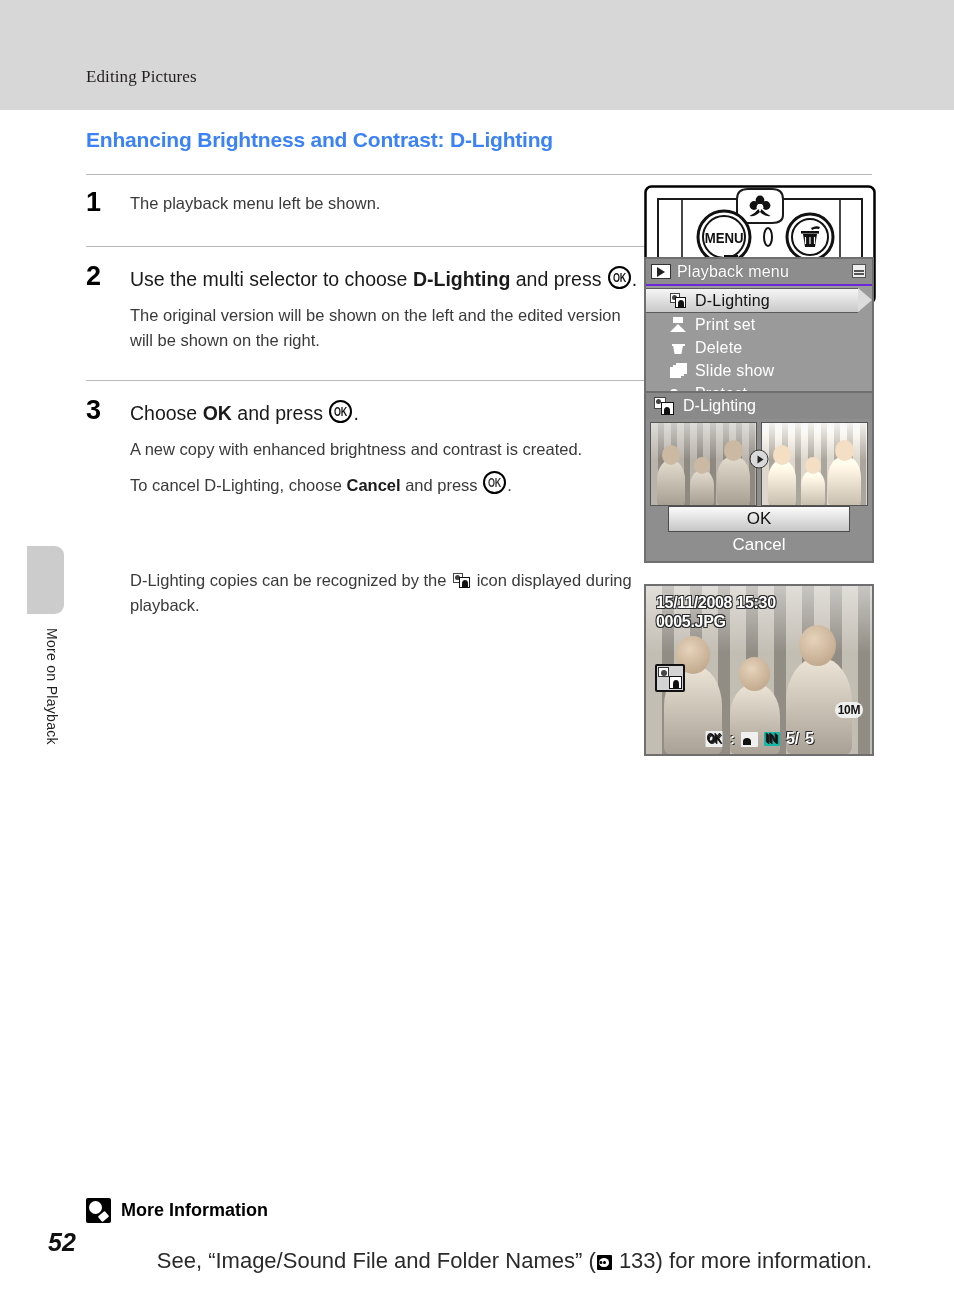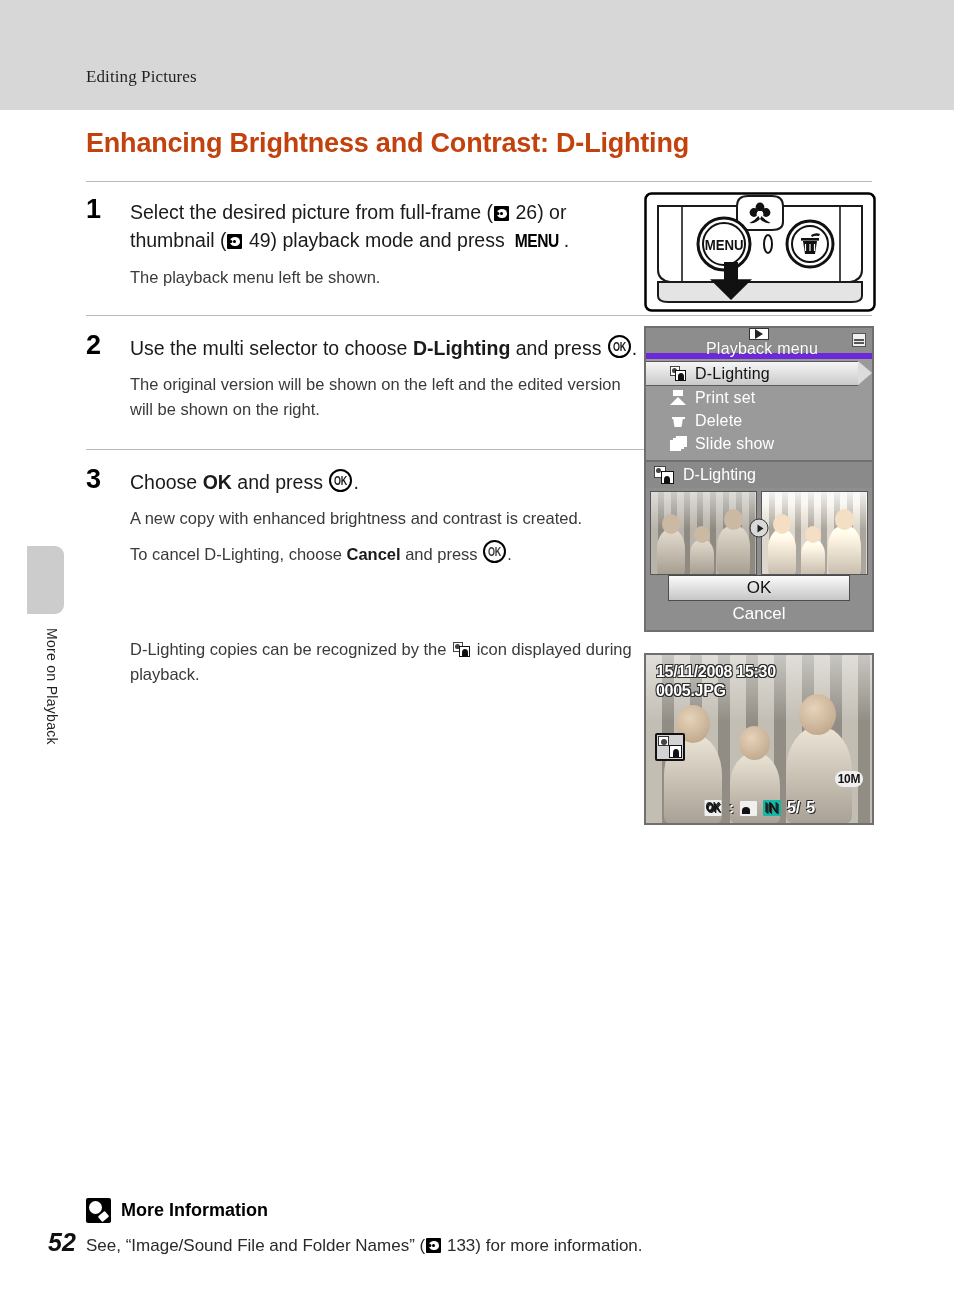--- a/index.html
+++ b/index.html
@@ -54,24 +54,24 @@
 
   
   .content {
     position: absolute;
     left: 86px; top: 110px;
     width: 786px;
   }
 
   h1.section-title {
     margin: 18px 0 0 0;
-    font-size: 27px;
+    font-size: 21px;
     font-weight: bold;
     letter-spacing: -.2px;
-    color: #c2410c;
+    color: #3b82f6;
   }
 
   p.intro {
     margin: 14px 0 0 0;
     font-size: 18.5px;
     line-height: 29px;
     color: #2a2a2a;
     width: 780px;
   }
 
@@ -233,26 +233,25 @@
     box-sizing: border-box;
     background: #9a9a9a;
     font-family: "Liberation Sans", sans-serif;
     overflow: hidden;
   }
   .lcd-menu { left: 558px; top: 0; }
 
   .lcd-titlebar {
     height: 25px;
     background: #8d8d8d;
-    border-bottom: 6px solid #6d28d9;
+    border-bottom: 2px solid #6d28d9;
     display: flex;
     align-items: center;
     padding: 0 5px;
     position: relative;
-    flex-direction: column;
   }
   .lcd-title-text {
     color: #fff;
     font-size: 16px;
     margin-left: 6px;
     letter-spacing: .2px;
     text-shadow: 0 0 1px rgba(0,0,0,.35);
   }
   .play-icon {
     width: 20px; height: 15px;
@@ -598,21 +597,21 @@
   }
   .chip-editicon {
     width:17px; height:15px; background:#f0f0f0;
     border-radius:1px; position:relative;
   }
   .chip-editicon::after{
     content:"";position:absolute;left:2px;bottom:2px;
     width:8px;height:7px;background:#111;border-radius:50% 50% 0 0;
   }
   .chip-in {
-    background:#14b8a6;color:#111;font-size:14px;font-weight:normal;
+    background:#14b8a6;color:#111;font-size:12px;font-weight:bold;
     padding:0 2px;border-radius:1px;
   }
 
   
   .more-info {
     position: absolute;
     left: 86px; top: 1198px;
     width: 786px;
   }
   .mi-head {
@@ -631,24 +630,25 @@
   }
   .mi-icon::after{
     content:"";
     position:absolute; right:3px; bottom:3px;
     width:9px;height:7px;
     background:#fff;
     transform: rotate(-40deg);
     border-radius:1px;
   }
   .mi-body {
-    margin-top: 11px;
-    font-size: 17px;
+    margin-top: 26px;
+    font-size: 22px;
     line-height: 24px;
     color:#2a2a2a;
+    text-align:right;
   }
   .page-num {
     position:absolute;
     left:48px; top:1228px;
     font-size:25px;
     font-style: italic;
     font-weight: bold;
     color:#111;
   }
 </style>
@@ -666,21 +666,20 @@
 <div class="content">
 
   <h1 class="section-title">Enhancing Brightness and Contrast: D-Lighting</h1>
 
 
   <hr class="rule">
 
   <div class="step" style="margin-top:16px;">
     <div class="step-num">1</div>
     <div class="step-body">
-      <div class="step-head"><span>Select the desired picture from full-frame (</span><span class="ref-icon"></span> <span>26</span><span>) or thumbnail (</span><span class="ref-icon"></span> <span>49</span><span>) playback mode and press </span><b class="menu-glyph">MENU</b><span>.</span></div>
       <div class="step-sub">The playback menu left be shown.</div>
     </div>
 
     <div class="art cam-art" style="top:-6px;">
       <svg width="232" height="120" viewBox="0 0 232 120">
         <rect x="1.5" y="1.5" width="229" height="117" rx="6" fill="#ffffff" stroke="#000" stroke-width="2.5"></rect>
         <path d="M14 14 H218 V78 Q218 88 206 90 H26 Q14 88 14 78 Z" fill="#ffffff" stroke="#1a1a1a" stroke-width="2"></path>
         <path d="M14 90 H218 V104 Q218 110 208 110 H24 Q14 110 14 104 Z" fill="#e4e4e4" stroke="#1a1a1a" stroke-width="2"></path>
         <line x1="38" y1="15" x2="38" y2="89" stroke="#1a1a1a" stroke-width="1.6"></line>
         <line x1="196" y1="15" x2="196" y2="89" stroke="#1a1a1a" stroke-width="1.6"></line>

